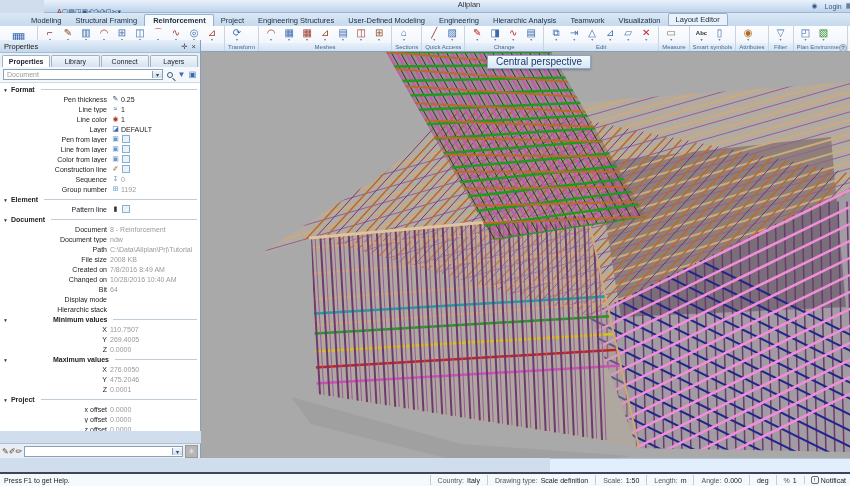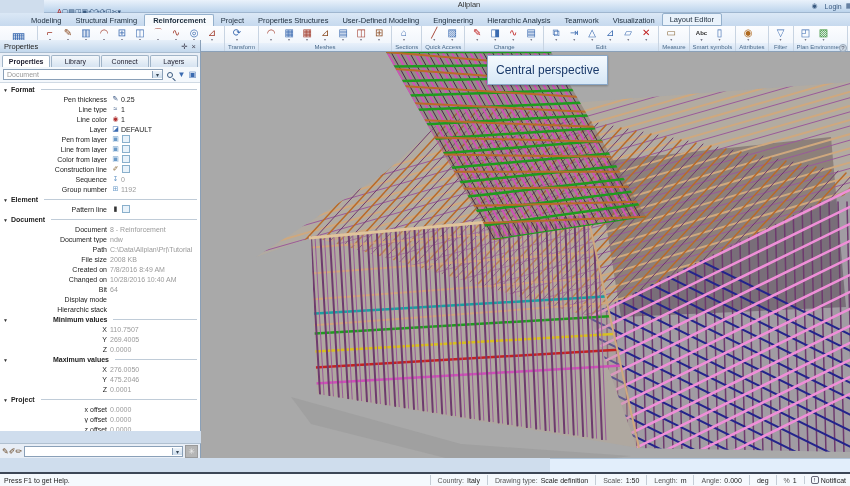--- a/index.html
+++ b/index.html
@@ -74,22 +74,22 @@
 
   
   .ptools { position:absolute; left:0; top:443px; width:201px; height:15px; background:#e8eef6;
     border-top:1px solid #b0c0d0; border-right:1px solid #8aa0b8; display:flex; align-items:center; gap:2px; padding:0 2px; font-size:8px; }
   .ptools .combo { height:11px; color:#999; }
   .wheel { width:13px; height:13px; background:#b5b5b5; border:1px solid #9a9a9a; color:#eee;
     font-size:8px; line-height:12px; text-align:center; }
 
   
   .viewport { position:absolute; left:201px; top:52px; width:649px; height:406px; background:#a9a9a9; overflow:hidden; }
-  .vtab { position:absolute; left:286px; top:3px; font-size:12px; line-height:10px; color:#1a3a6a;
-    background:linear-gradient(#f5fafe,#d6e7f6); border:1px solid #88a6c6; padding:9px 8px; box-shadow:0 1px 2px rgba(0,0,0,.25); }
+  .vtab { position:absolute; left:286px; top:3px; font-size:10px; line-height:10px; color:#1a3a6a;
+    background:linear-gradient(#f5fafe,#d6e7f6); border:1px solid #88a6c6; padding:1px 8px; box-shadow:0 1px 2px rgba(0,0,0,.25); }
 
   
   .hintbar { position:absolute; left:0; top:458px; width:550px; height:14px; background:#fff;
     border:1px solid #8aa0b8; display:flex; align-items:center; padding:0 4px;
     font-size:8px; font-weight:bold; color:#111; white-space:nowrap; overflow:hidden; }
   .dlgstrip { position:absolute; left:550px; top:458px; width:300px; height:14px; background:#e2eefb;
     border-top:1px solid #b0c4d8; }
   .statusbar { position:absolute; left:0; top:472px; width:850px; height:14px; background:#f5f9fd;
     border-top:2px solid #3c4656; display:flex; align-items:center; font-size:7px; color:#222; padding:0 4px; white-space:nowrap; }
   .sb-item { display:flex; align-items:center; gap:3px; padding:0 7px; border-left:1px solid #c4cdd6; height:10px; }
@@ -111,21 +111,21 @@
       <span id="tbRight"><span class="qai">▦</span><span class="qai">◍</span><span class="qai">?</span></span>
       <span id="winCtl"><span class="wbtn">–</span><span class="wbtn">▢</span><span class="wbtn">×</span></span>
     </span>
   </div>
 
   <div class="tabrow" id="tabrow">
       <span class="rtab">Modeling</span>
       <span class="rtab">Structural Framing</span>
       <span class="rtab active">Reinforcement</span>
       <span class="rtab">Project</span>
-      <span class="rtab">Properties Structures</span>
+      <span class="rtab">Engineering Structures</span>
       <span class="rtab">User-Defined Modeling</span>
       <span class="rtab">Engineering</span>
       <span class="rtab">Hierarchic Analysis</span>
       <span class="rtab">Teamwork</span>
       <span class="rtab">Visualization</span>
       <span class="rtab outline">Layout Editor</span>
     </div>
 
   <div class="ribbon" id="ribbon">
       <div class="launcher">

